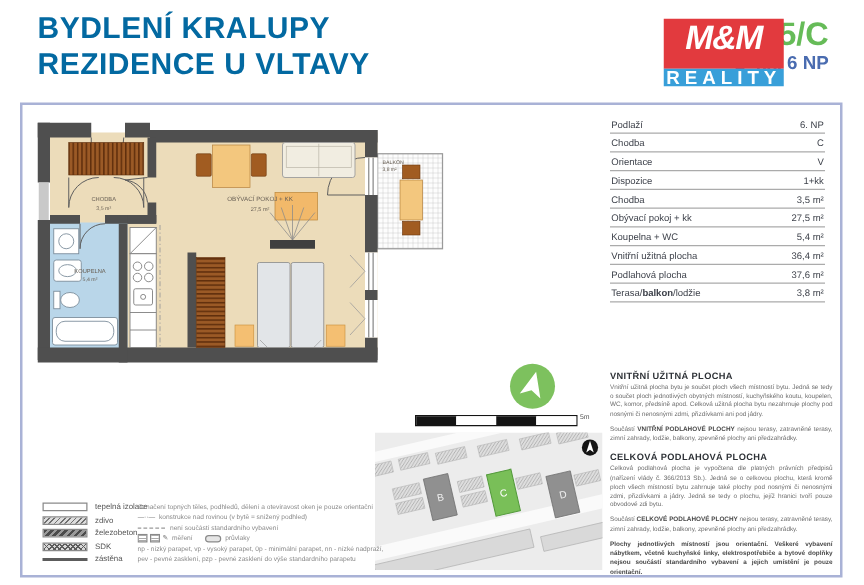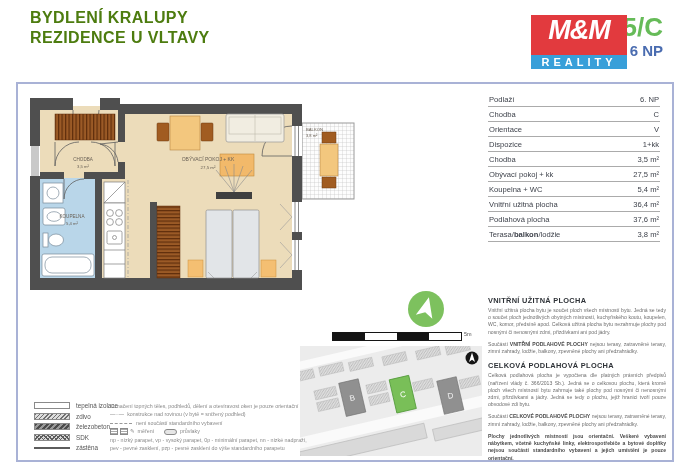--- a/index.html
+++ b/index.html
@@ -1,27 +1,27 @@
 <!DOCTYPE html>
 <html><head>
 <meta charset="utf-8">
 <style>
   html,body{margin:0;padding:0;background:#fff;}
   .page{position:relative;width:691px;height:468px;background:#fff;overflow:hidden;
         font-family:"Liberation Sans",sans-serif;}
   
   .titles{position:absolute;left:30px;top:8px;line-height:1.22;}
-  .titles h1{margin:0;font-size:16px;font-weight:700;color:#4d7c0f;letter-spacing:.4px;}
+  .titles h1{margin:0;font-size:24px;font-weight:700;color:#0369a1;letter-spacing:.4px;}
   .unit-number{position:absolute;right:28px;top:12px;z-index:1;font-size:26px;font-weight:700;color:#66bb58;}
   .unit-layout{position:absolute;right:28px;top:42px;z-index:1;font-size:15px;font-weight:700;color:#4a6cb0;}
   .logo{position:absolute;right:64px;top:15px;z-index:2;width:96px;}
   .logo-red{background:#e23a3e;height:40px;display:flex;align-items:flex-start;justify-content:center;}
   .logo-red span{color:#fff;font-size:27px;font-weight:700;font-style:italic;letter-spacing:-1px;}
   .logo-blue{background:#389fd9;height:14px;display:flex;align-items:center;justify-content:center;}
-  .logo-blue span{color:#fff;font-size:11px;font-weight:700;letter-spacing:4px;}
+  .logo-blue span{color:#fff;font-size:15px;font-weight:700;letter-spacing:4px;}
   
   .main-box{position:absolute;left:16px;top:82px;width:654px;height:376px;
             border:2px solid #a9b2d6;background:#fff;}
   
   .info-table{position:absolute;left:470px;top:8px;width:172px;}
   .trow{height:12px;display:flex;justify-content:space-between;align-items:flex-end;
         border-bottom:1px solid #ababab;padding:0 1px 2px 1px;font-size:7.6px;color:#3e424b;}
   .trow .val{text-align:right;padding-left:40px;}
   .bold{font-weight:700;}
   

